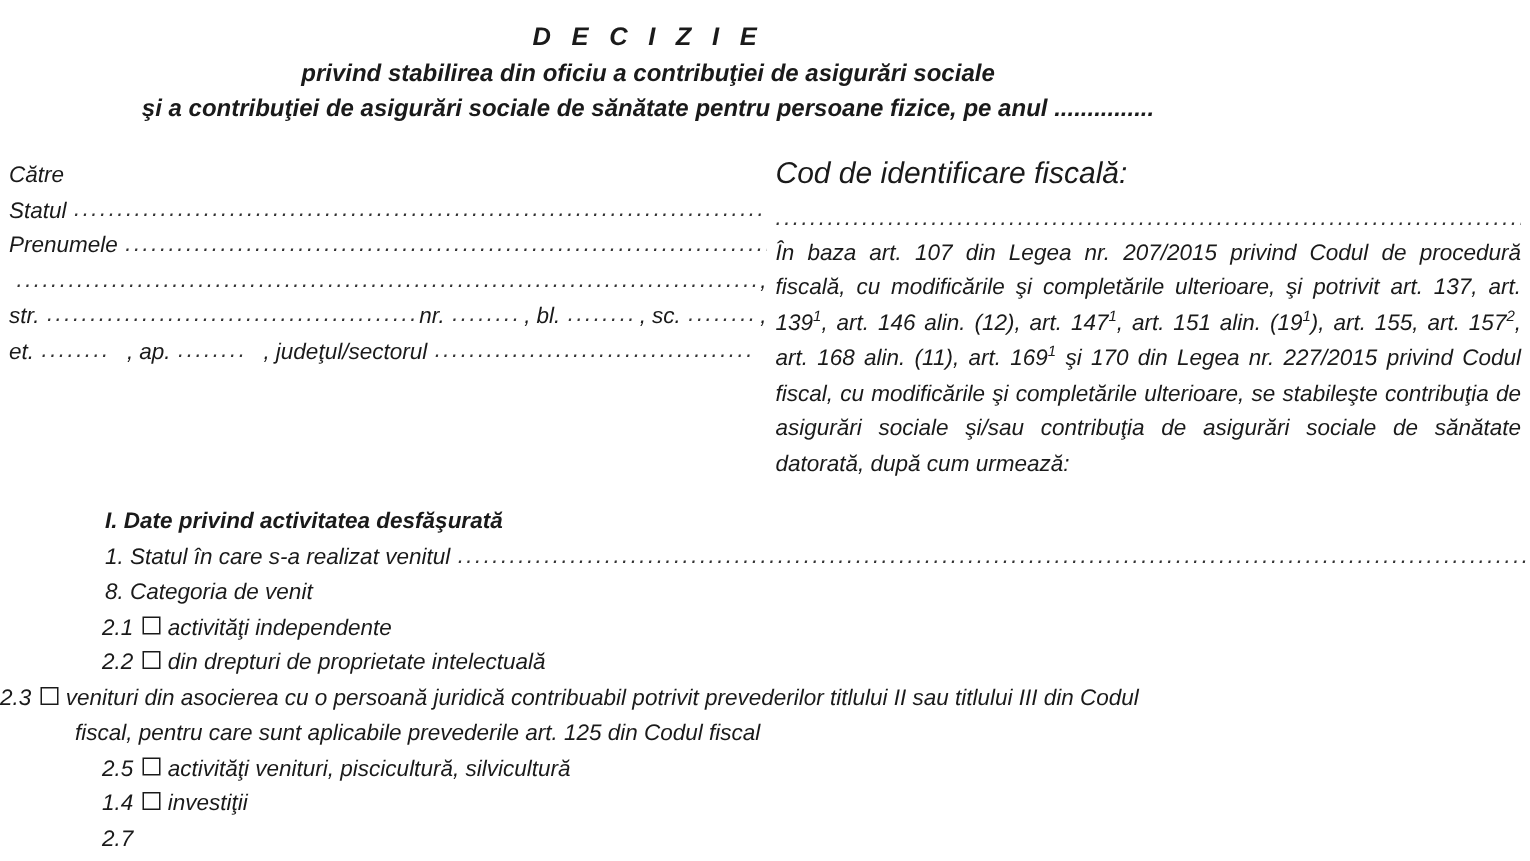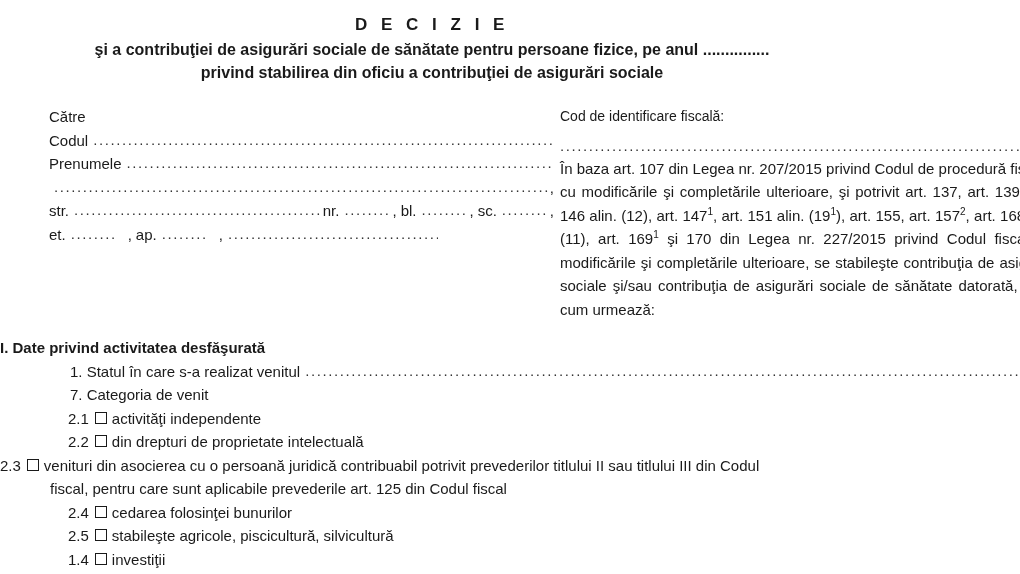--- a/index.html
+++ b/index.html
@@ -14,20 +14,21 @@
     color: #1a1a1a;
     overflow: hidden;
     position: relative;
   }
 
   .page {
     position: relative;
     width: 864px;
     height: 574px;
     box-sizing: border-box;
+    font-style: italic;
   }
 
   
   .title-block {
     padding-top: 14px;
     text-align: center;
   }
   .doc-title {
     font-size: 17px;
     font-weight: bold;
@@ -49,21 +50,20 @@
     margin-top: 21px;
     padding: 0 8px 0 6px;
     display: flex;
     align-items: flex-start;
   }
   .col-left {
     width: 505px;
     flex: 0 0 505px;
     font-size: 15px;
     line-height: 23.5px;
-    margin-left: 43px;
   }
   .col-right {
     width: 497px;
     flex: 0 0 497px;
     margin-left: 6px;
     font-size: 15px;
     line-height: 23.5px;
   }
 
   .addr-line {
@@ -93,21 +93,21 @@
     letter-spacing: 1.6px;
     font-size: 15px;
     color: #333;
     margin: 0 2px 0 5px;
     position: relative;
     top: -1px;
   }
   .dots-short { width: 46px; }
   .dots-med   { width: 55px; }
 
-  .cif-label { font-size: 14px; }
+  .cif-label { font-size: 20px; }
   .cif-dots {
     margin-top: 12px;
     height: 10px;
     overflow: hidden;
     white-space: nowrap;
     letter-spacing: 1.6px;
     font-size: 15px;
     color: #333;
     line-height: 10px;
   }
@@ -130,20 +130,21 @@
   .section {
     position: absolute;
     left: 0;
     top: 336px;
     width: 1020px;
     font-size: 15px;
     line-height: 23.5px;
   }
   .sec-head {
     font-weight: bold;
+    padding-left: 70px;
     font-size: 15px;
   }
   .sec-line {
     padding-left: 70px;
     display: flex;
     align-items: baseline;
     white-space: nowrap;
     overflow: hidden;
     text-align: right;
   }
@@ -173,34 +174,34 @@
     background: #fff;
   }
 </style>
 </head>
 <body>
 
 <div class="page">
 
   <div class="title-block">
     <div class="doc-title">D E C I Z I E</div>
+    <div class="doc-subtitle">privind stabilirea din oficiu a contribuţiei de asigurări sociale</div>
     <div class="doc-subtitle">şi a contribuţiei de asigurări sociale de sănătate pentru persoane fizice, pe anul ...............</div>
-    <div class="doc-subtitle">privind stabilirea din oficiu a contribuţiei de asigurări sociale</div>
   </div>
 
   <div class="columns">
 
     <div class="col-left">
 
       <div class="addr-line">
         <span class="lbl">Către</span>
       </div>
 
       <div class="addr-line">
-        <span class="lbl">Codul</span>
+        <span class="lbl">Statul</span>
         <span class="dots">...............................................................................................................................................................................................................</span>
       </div>
 
       <div class="addr-line">
         <span class="lbl">Prenumele</span>
         <span class="dots">...............................................................................................................................................................................................................</span>
       </div>
 
       <div class="addr-line">
         <span class="dots">...............................................................................................................................................................................................................</span>
@@ -221,20 +222,21 @@
         <span>,</span>
       </div>
 
       <div class="addr-line">
         <span class="lbl">et.</span>
         <span class="dots-fixed dots-med">........</span>
         <span>,</span>
         <span class="lbl" style="margin-left:4px">ap.</span>
         <span class="dots-fixed dots-med">........</span>
         <span>,</span>
+        <span class="lbl" style="margin-left:4px">judeţul/sectorul</span>
         <span class="dots-fixed" style="width:210px">.........................................</span>
       </div>
 
     </div>
 
     <div class="col-right">
       <div class="cif-label">Cod de identificare fiscală:</div>
       <div class="cif-dots">...............................................................................................................................................................................................................</div>
       <div class="legal"><span>În baza art. 107 din Legea nr. 207/2015 privind Codul de procedură fiscală, cu modificările şi completările ulterioare, şi potrivit art. 137, art. 139</span><sup>1</sup><span>, art. 146 alin. (12), art. 147</span><sup>1</sup><span>, art. 151 alin. (19</span><sup>1</sup><span>), art. 155, art. 157</span><sup>2</sup><span>, art. 168 alin. (11), art. 169</span><sup>1</sup><span> şi 170 din Legea nr. 227/2015 privind Codul fiscal, cu modificările şi completările ulterioare, se stabileşte contribuţia de asigurări sociale şi/sau contribuţia de asigurări sociale de sănătate datorată, după cum urmează:</span></div>
     </div>
@@ -242,26 +244,25 @@
   </div>
 
   <div class="section">
     <div class="sec-head">I. Date privind activitatea desfăşurată</div>
 
     <div class="sec-line">
       <span>1. Statul în care s-a realizat venitul</span>
       <span class="dots">...............................................................................................................................................................................................................</span>
     </div>
 
-    <div class="sec-plain">7. Categoria de venit</div>
+    <div class="sec-plain">8. Categoria de venit</div>
 
     <div id="category-list">
         <div class="item"><span class="num">2.1</span><span class="cb"></span><span>activităţi independente</span></div>
         <div class="item"><span class="num">2.2</span><span class="cb"></span><span>din drepturi de proprietate intelectuală</span></div>
         <div class="item-wrap"><span class="num">2.3</span><span class="cb"></span><span>venituri din asocierea cu o persoană juridică contribuabil potrivit prevederilor titlului II sau titlului III din Codul</span><span class="cont">fiscal, pentru care sunt aplicabile prevederile art. 125 din Codul fiscal</span></div>
-        <div class="item"><span class="num">2.4</span><span class="cb"></span><span>cedarea folosinţei bunurilor</span></div>
-        <div class="item"><span class="num">2.5</span><span class="cb"></span><span>stabileşte agricole, piscicultură, silvicultură</span></div>
+        <div class="item"><span class="num">2.5</span><span class="cb"></span><span>activităţi venituri, piscicultură, silvicultură</span></div>
         <div class="item"><span class="num">1.4</span><span class="cb"></span><span>investiţii</span></div>
         <div class="item"><span class="num">2.7</span></div>
       </div>
   </div>
 
 </div>
 
 </body></html>

